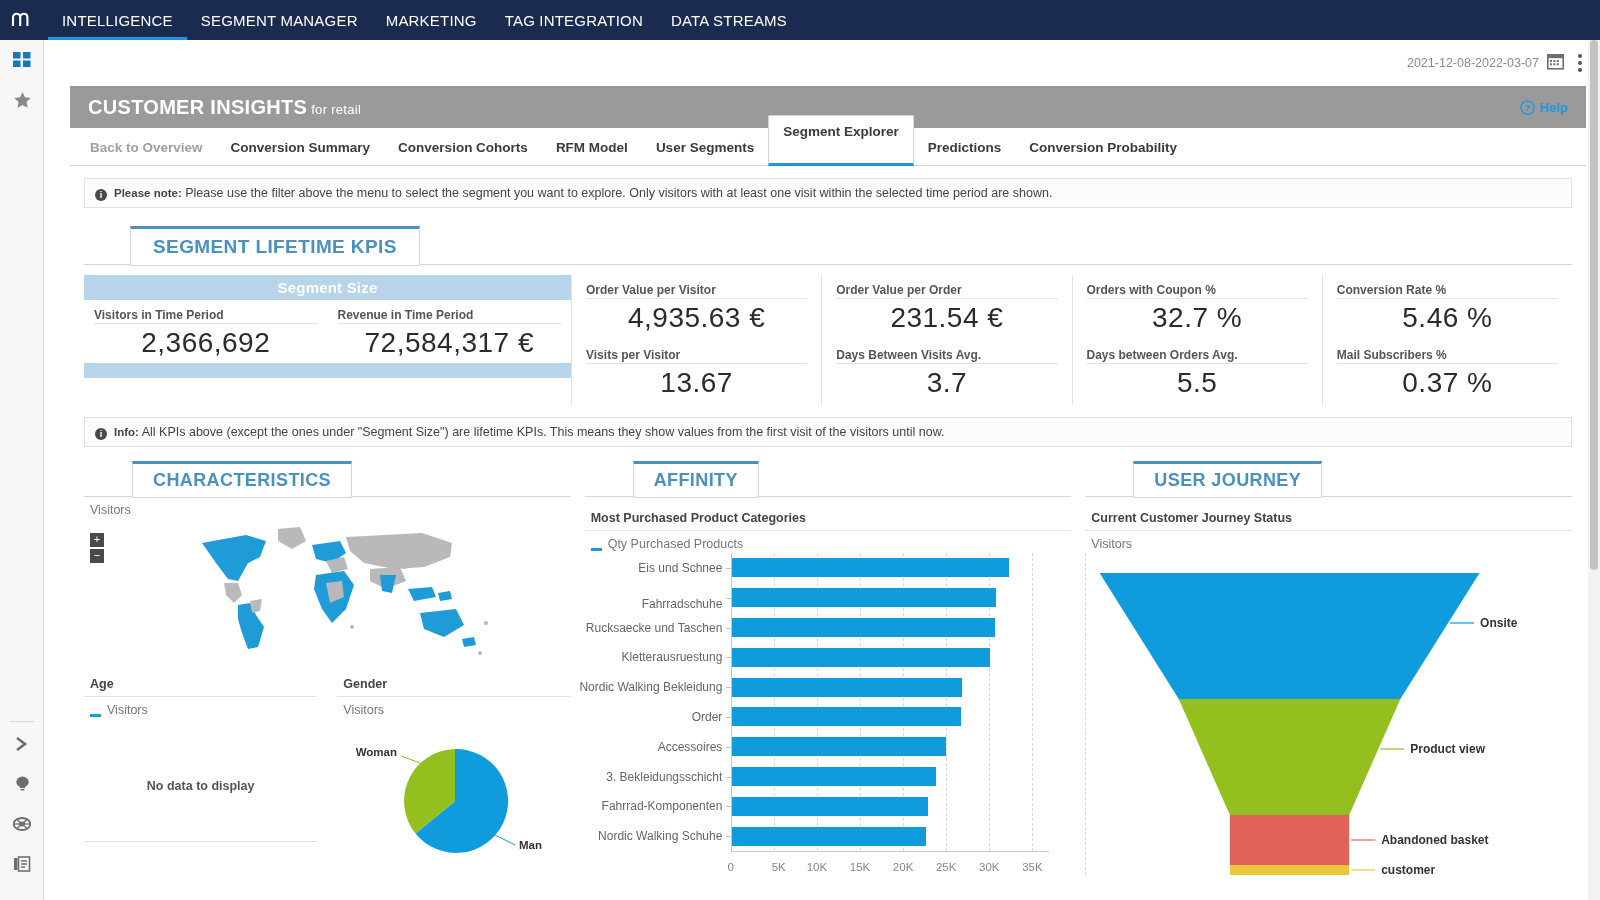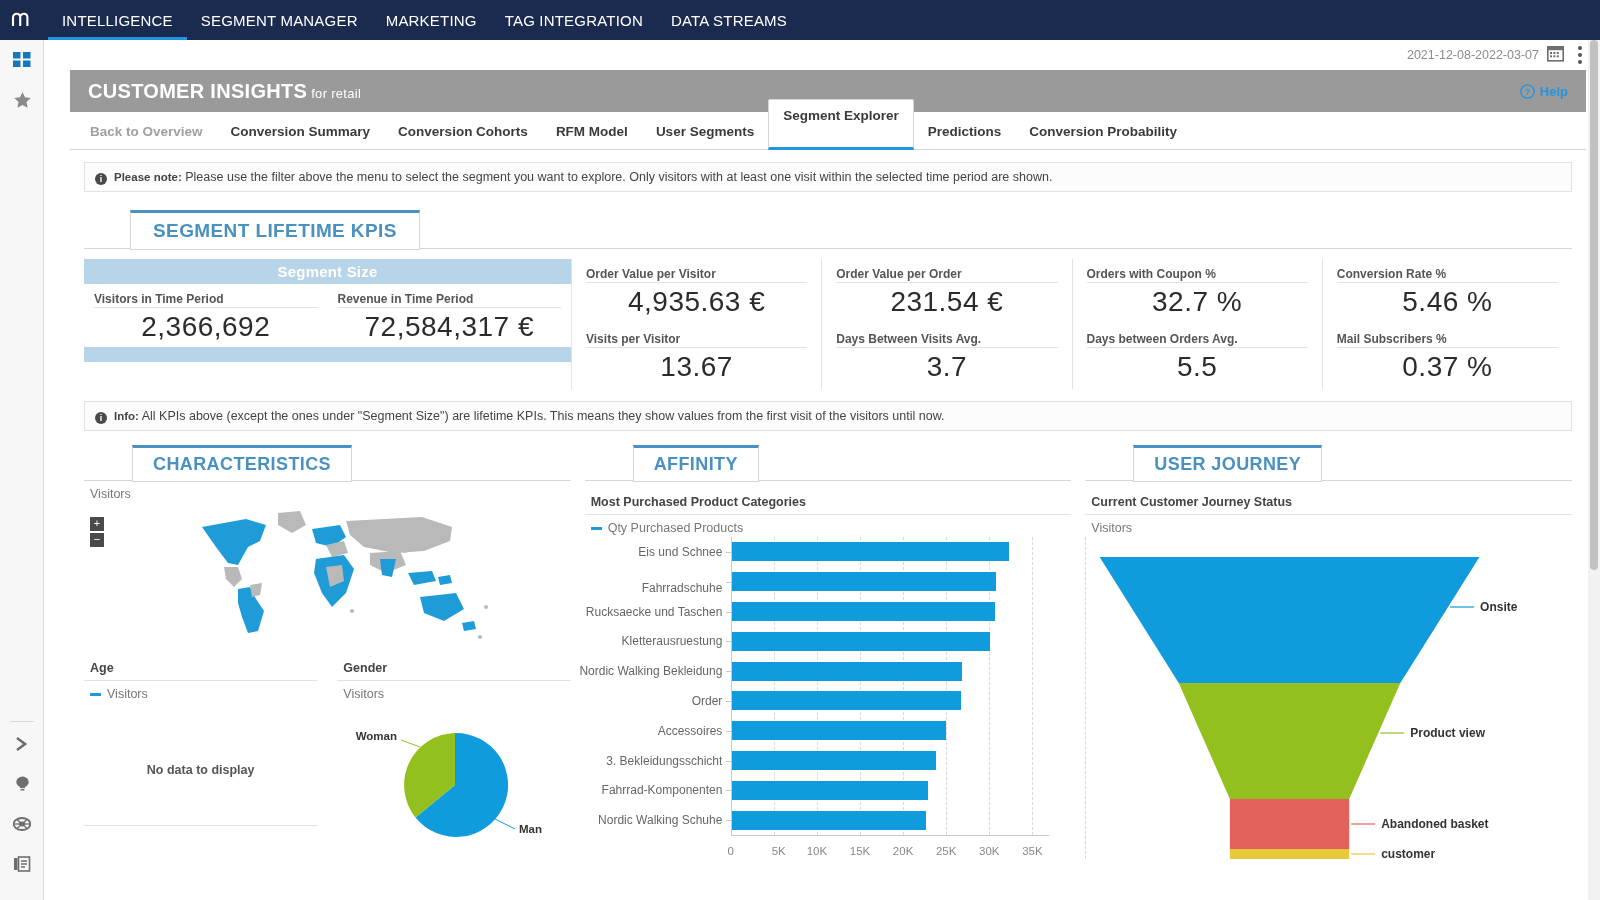--- a/index.html
+++ b/index.html
@@ -42,21 +42,21 @@
   }
   .rail-bottom { position: absolute; bottom: 16px; left: 0; width: 44px; }
   .rail-sep { height: 1px; background: #d8d8d8; margin: 2px 10px; }
 
   
   .page {
     position: absolute; top: 40px; left: 44px; width: 1556px; height: 860px;
     background: #fff; overflow: hidden;
   }
   .toolbar {
-    height: 30px; display: flex; align-items: center; justify-content: flex-end;
+    height: 46px; display: flex; align-items: center; justify-content: flex-end;
     padding-right: 12px; gap: 8px;
   }
   .daterange { color: #8b8b8b; font-size: 12.5px; }
   .cal-icon { display: inline-block; vertical-align: middle; }
   .kebab { padding: 0 6px; cursor: pointer; display: flex; flex-direction: column; gap: 3px; }
   .kebab i { width: 4px; height: 4px; border-radius: 50%; background: #555; display: block; }
 
   
   .card {
     margin: 0 14px 0 26px; background: #fff;
@@ -139,21 +139,21 @@
   .p-head .sp-r { flex: 1; border-bottom: 1px solid #d6d6d6; height: 28px; }
   .p-tab {
     border: 1px solid #d6d6d6; border-top: 3px solid #4a91c0; background: #fff;
     padding: 6px 20px; font-size: 18px; font-weight: bold; color: #4a91c0;
     letter-spacing: .4px; margin-bottom: -1px;
   }
   .sub-title {
     font-size: 12.5px; font-weight: bold; color: #444; padding: 14px 0 5px 6px;
     border-bottom: 1px solid #e3e3e3;
   }
-  .legend-row { padding: 6px 0 0 6px; font-size: 12.5px; color: #777; display: flex; align-items: center; gap: 6px; }
+  .legend-row { padding: 6px 0 0 6px; font-size: 12.5px; color: #777; display: flex; align-items: flex-end; gap: 6px; }
   .legend-dash { width: 11px; height: 3px; background: #1f9bd8; display: inline-block; }
 
   
   .mapbox { position: relative; height: 150px; margin-top: 2px; }
   .zoomctl { position: absolute; left: 6px; top: 14px; }
   .zoomctl div {
     width: 14px; height: 14px; background: #4a4a4a; color: #fff; font-size: 11px;
     line-height: 13px; text-align: center; margin-bottom: 2px; cursor: pointer;
     font-family: "Liberation Sans", sans-serif;
   }

